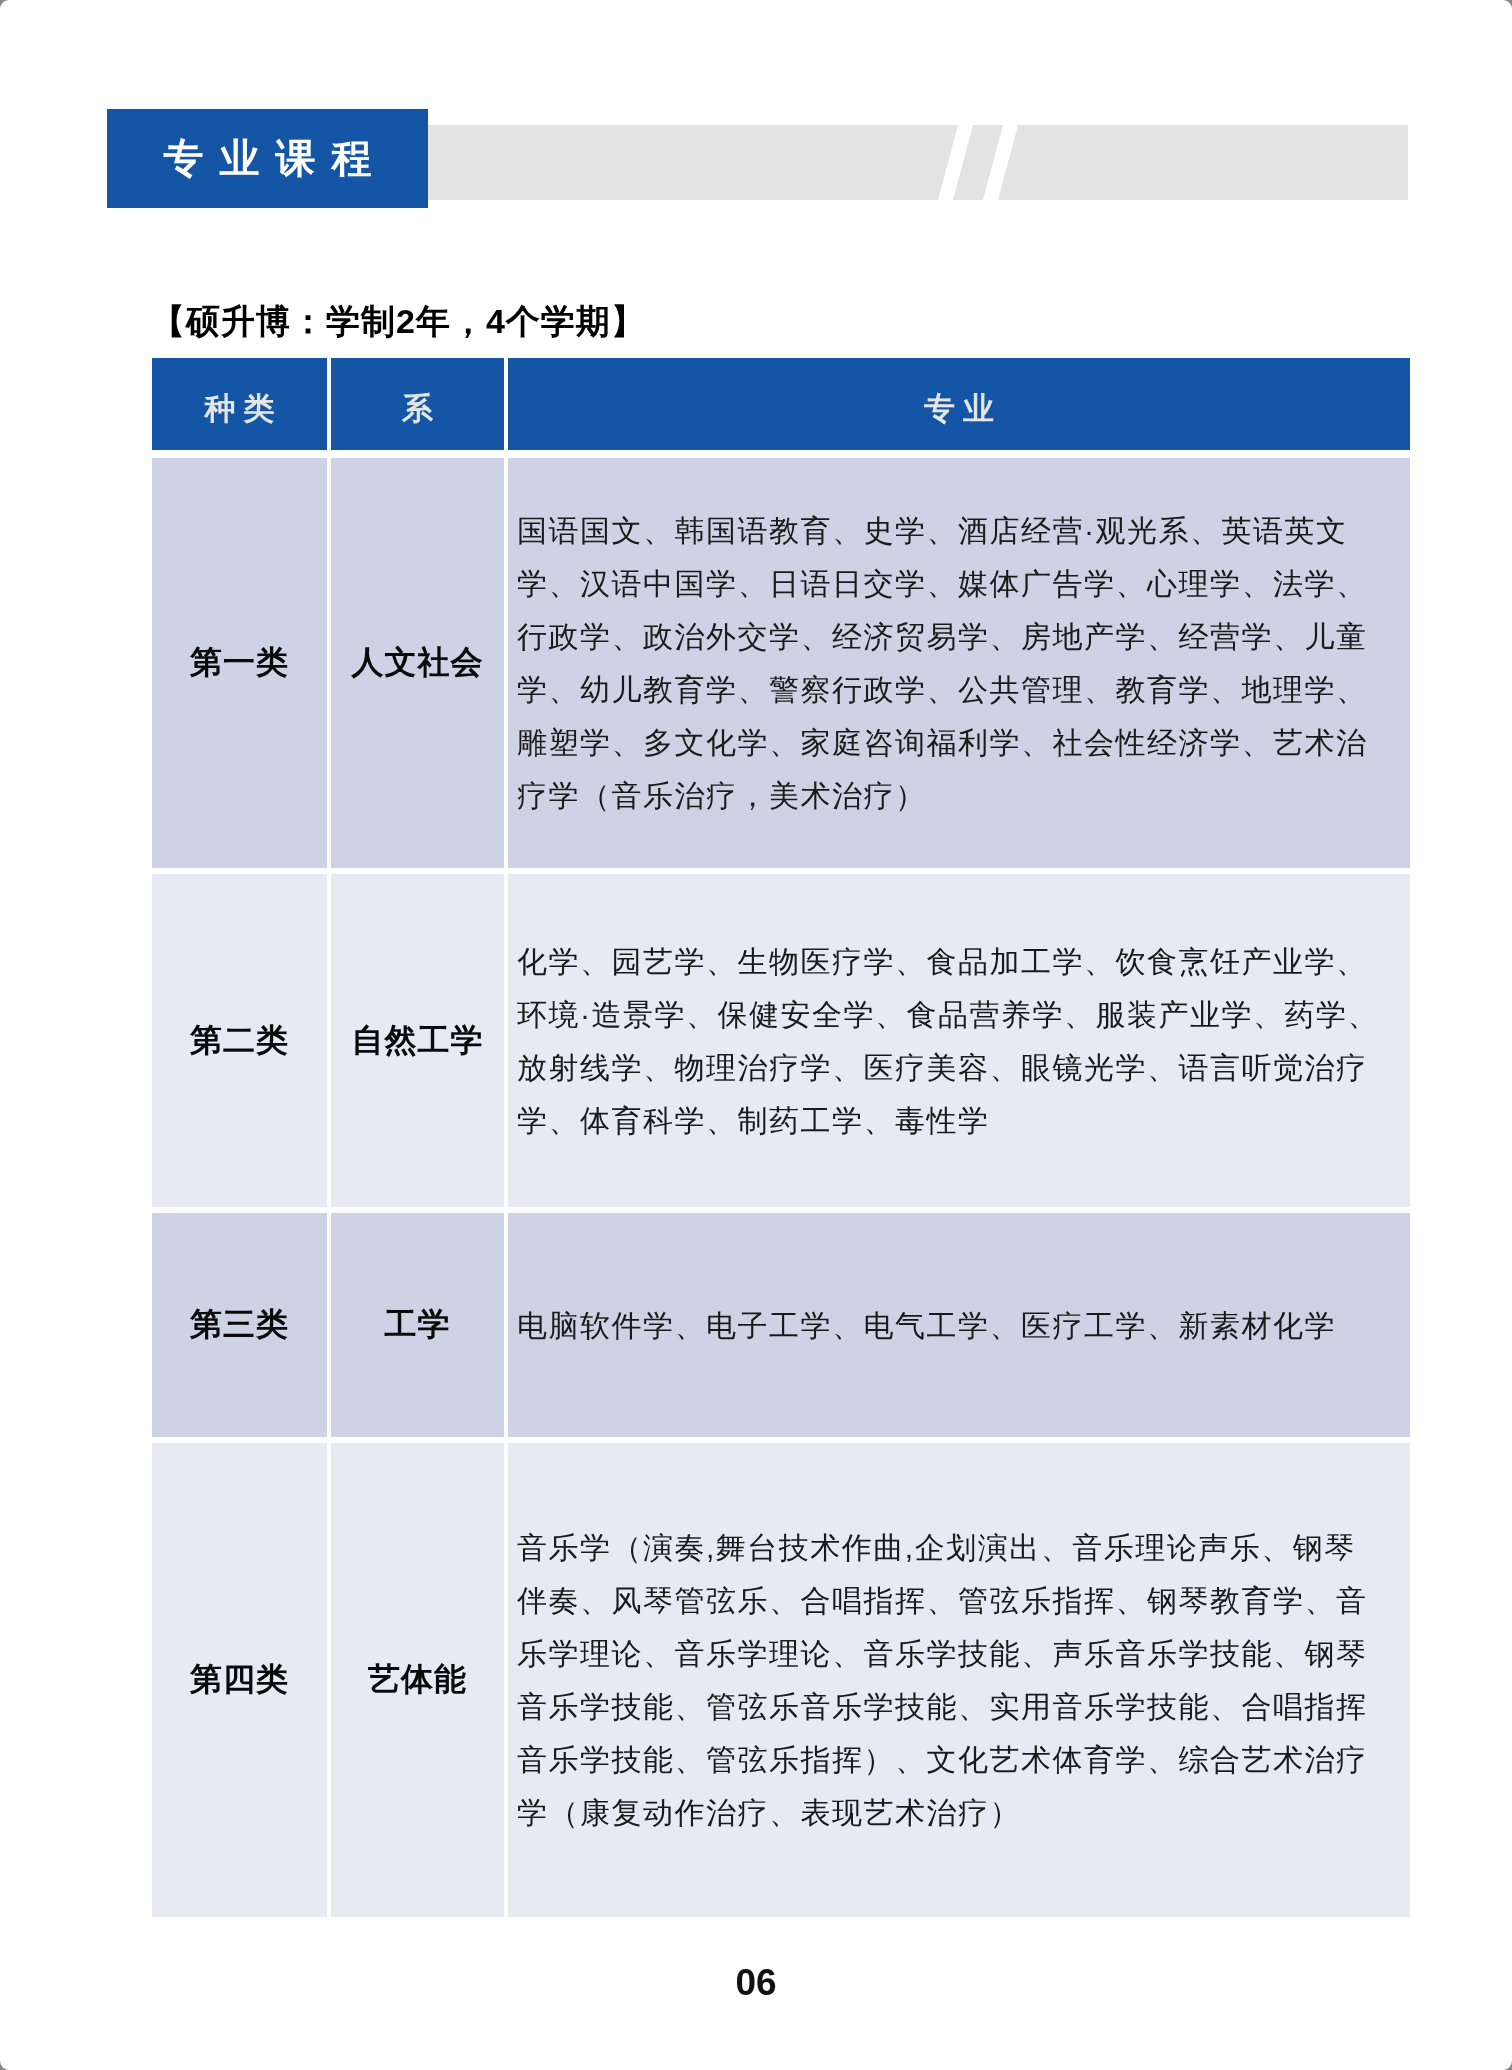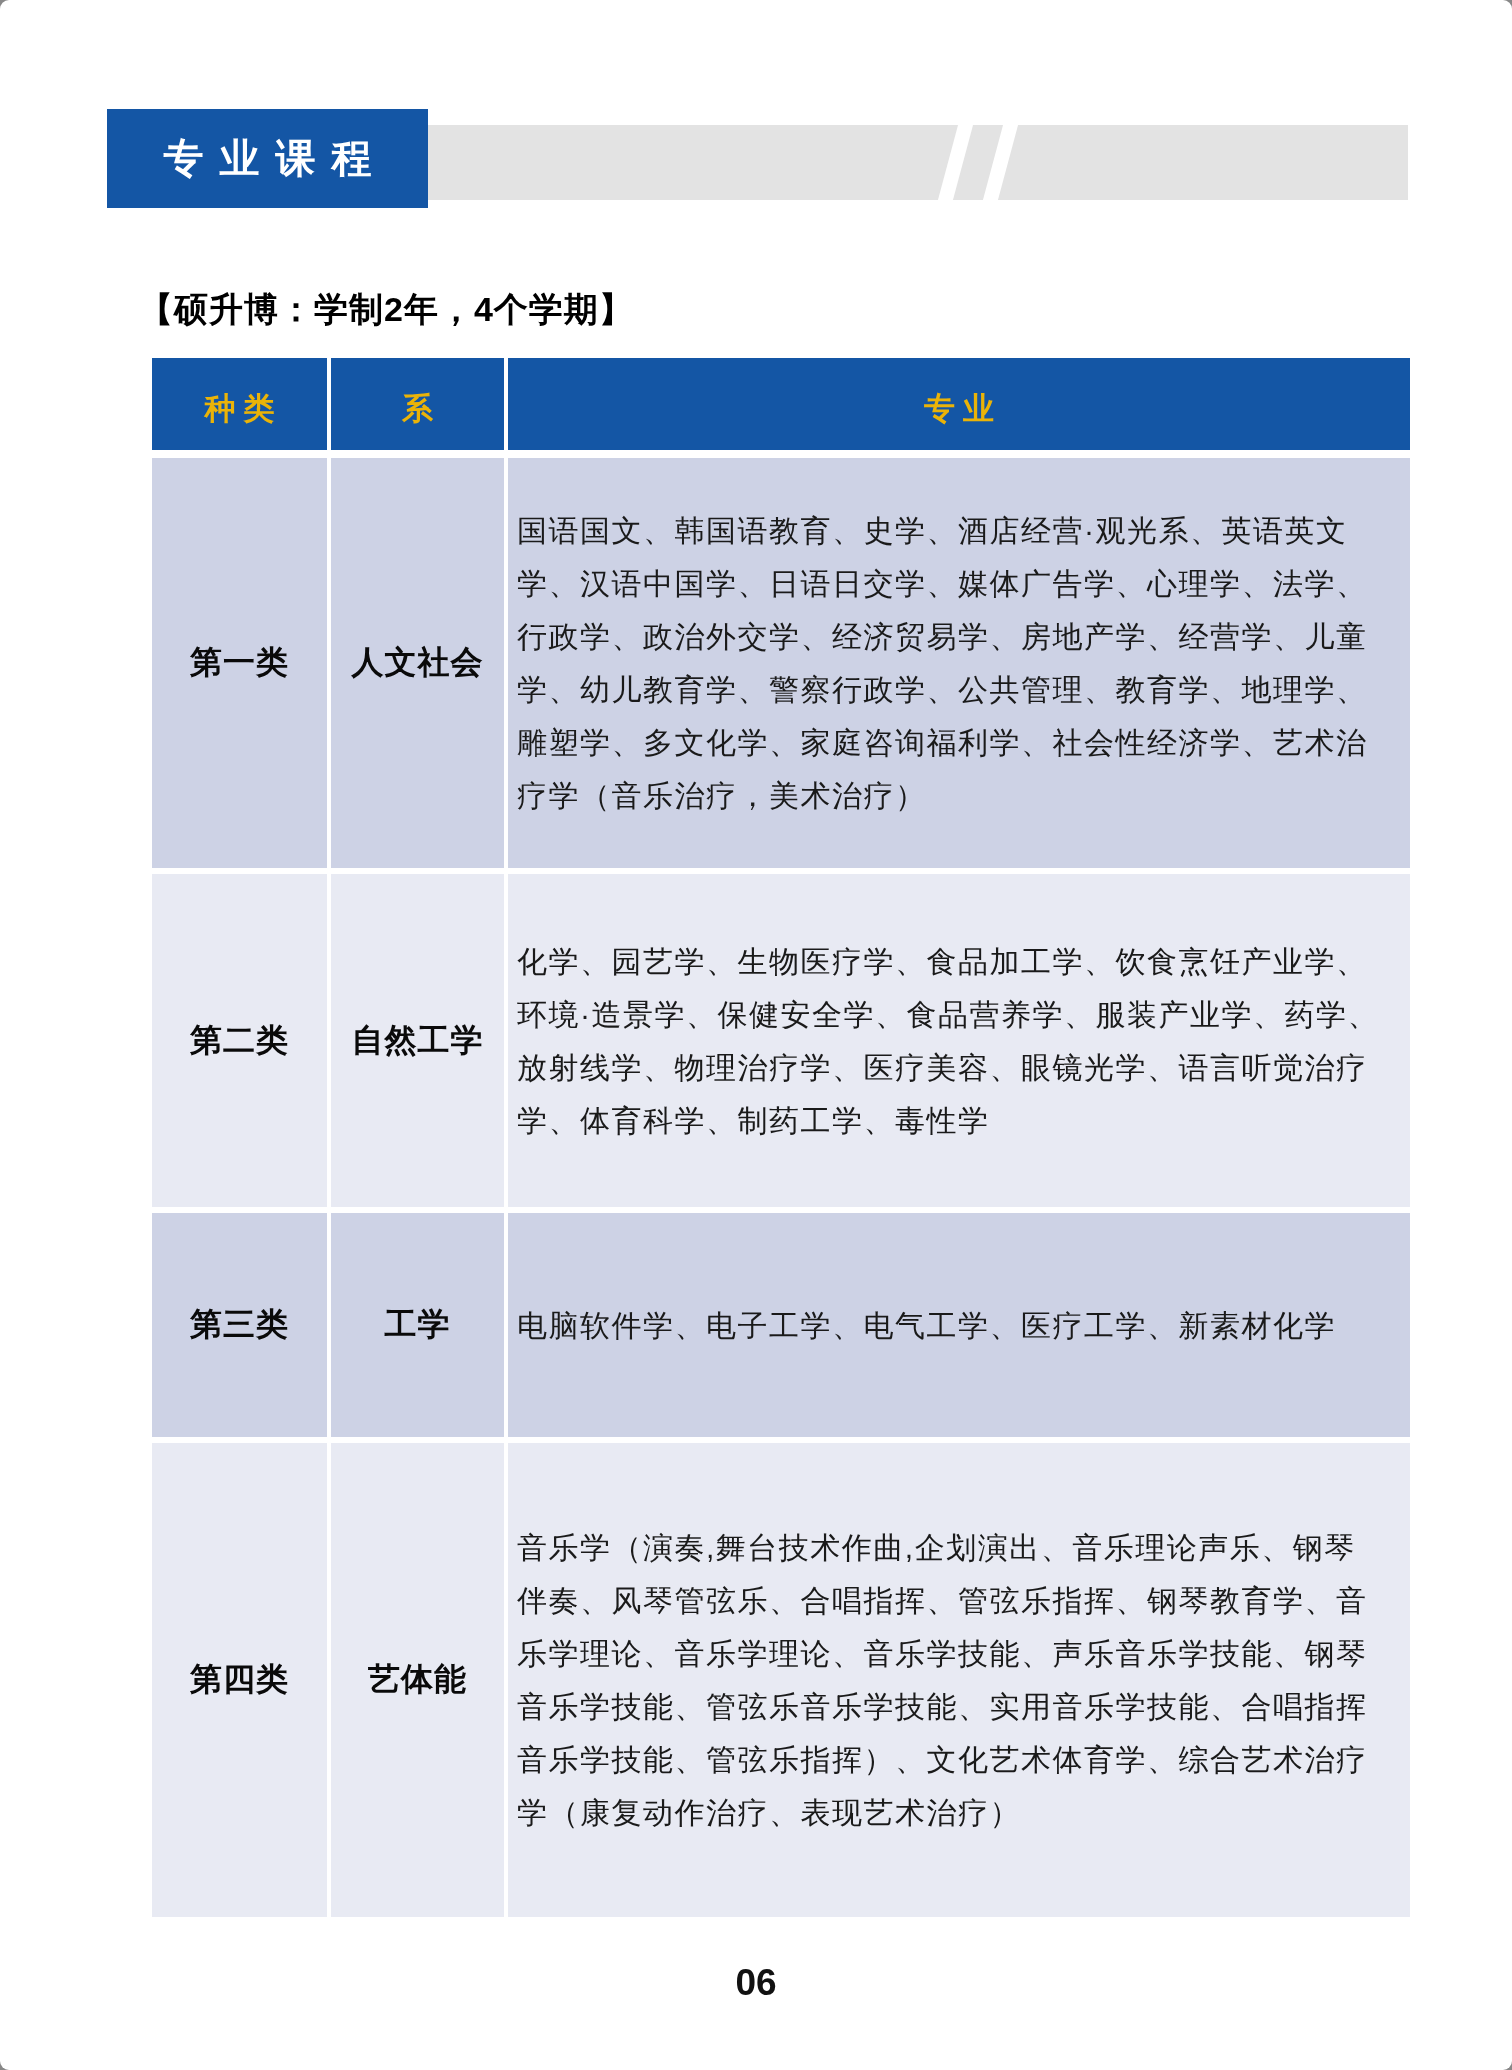--- a/index.html
+++ b/index.html
@@ -30,37 +30,37 @@
     width:321px;height:99px;
     background:#1456a5;
     display:flex;align-items:center;justify-content:center;
   }
   .title-badge span{
     color:#ffffff;font-size:40px;font-weight:bold;
     letter-spacing:16px;text-indent:16px;
   }
   
   .section-title{
-    position:absolute;left:135px;top:283px;margin:4px;
+    position:absolute;left:135px;top:283px;margin:16px;
     font-size:34px;font-weight:bold;color:#000000;
     letter-spacing:1px;
   }
   
   .ptable{
     position:absolute;left:152px;top:358px;
     width:1256px;
   }
   .trow{display:flex;column-gap:4px;margin-bottom:6px;}
   .trow.thead{height:92px;margin-bottom:8px;}
   .cell{flex:none;display:flex;align-items:center;justify-content:center;}
   .c1{width:175px;}
   .c2{width:173px;}
   .c3{width:902px;}
   .thead .cell{
-    background:#1456a5;color:#eab308;
+    background:#1456a5;color:#e5e5e5;
     font-size:31px;font-weight:bold;
     letter-spacing:8px;text-indent:8px;
     padding-top:10px;box-sizing:border-box;
   }
   .r1{height:410px;}
   .r2{height:333px;}
   .r3{height:224px;}
   .r4{height:474px;}
   .dark  .cell{background:#cdd2e5;}
   .light .cell{background:#e8eaf3;}

